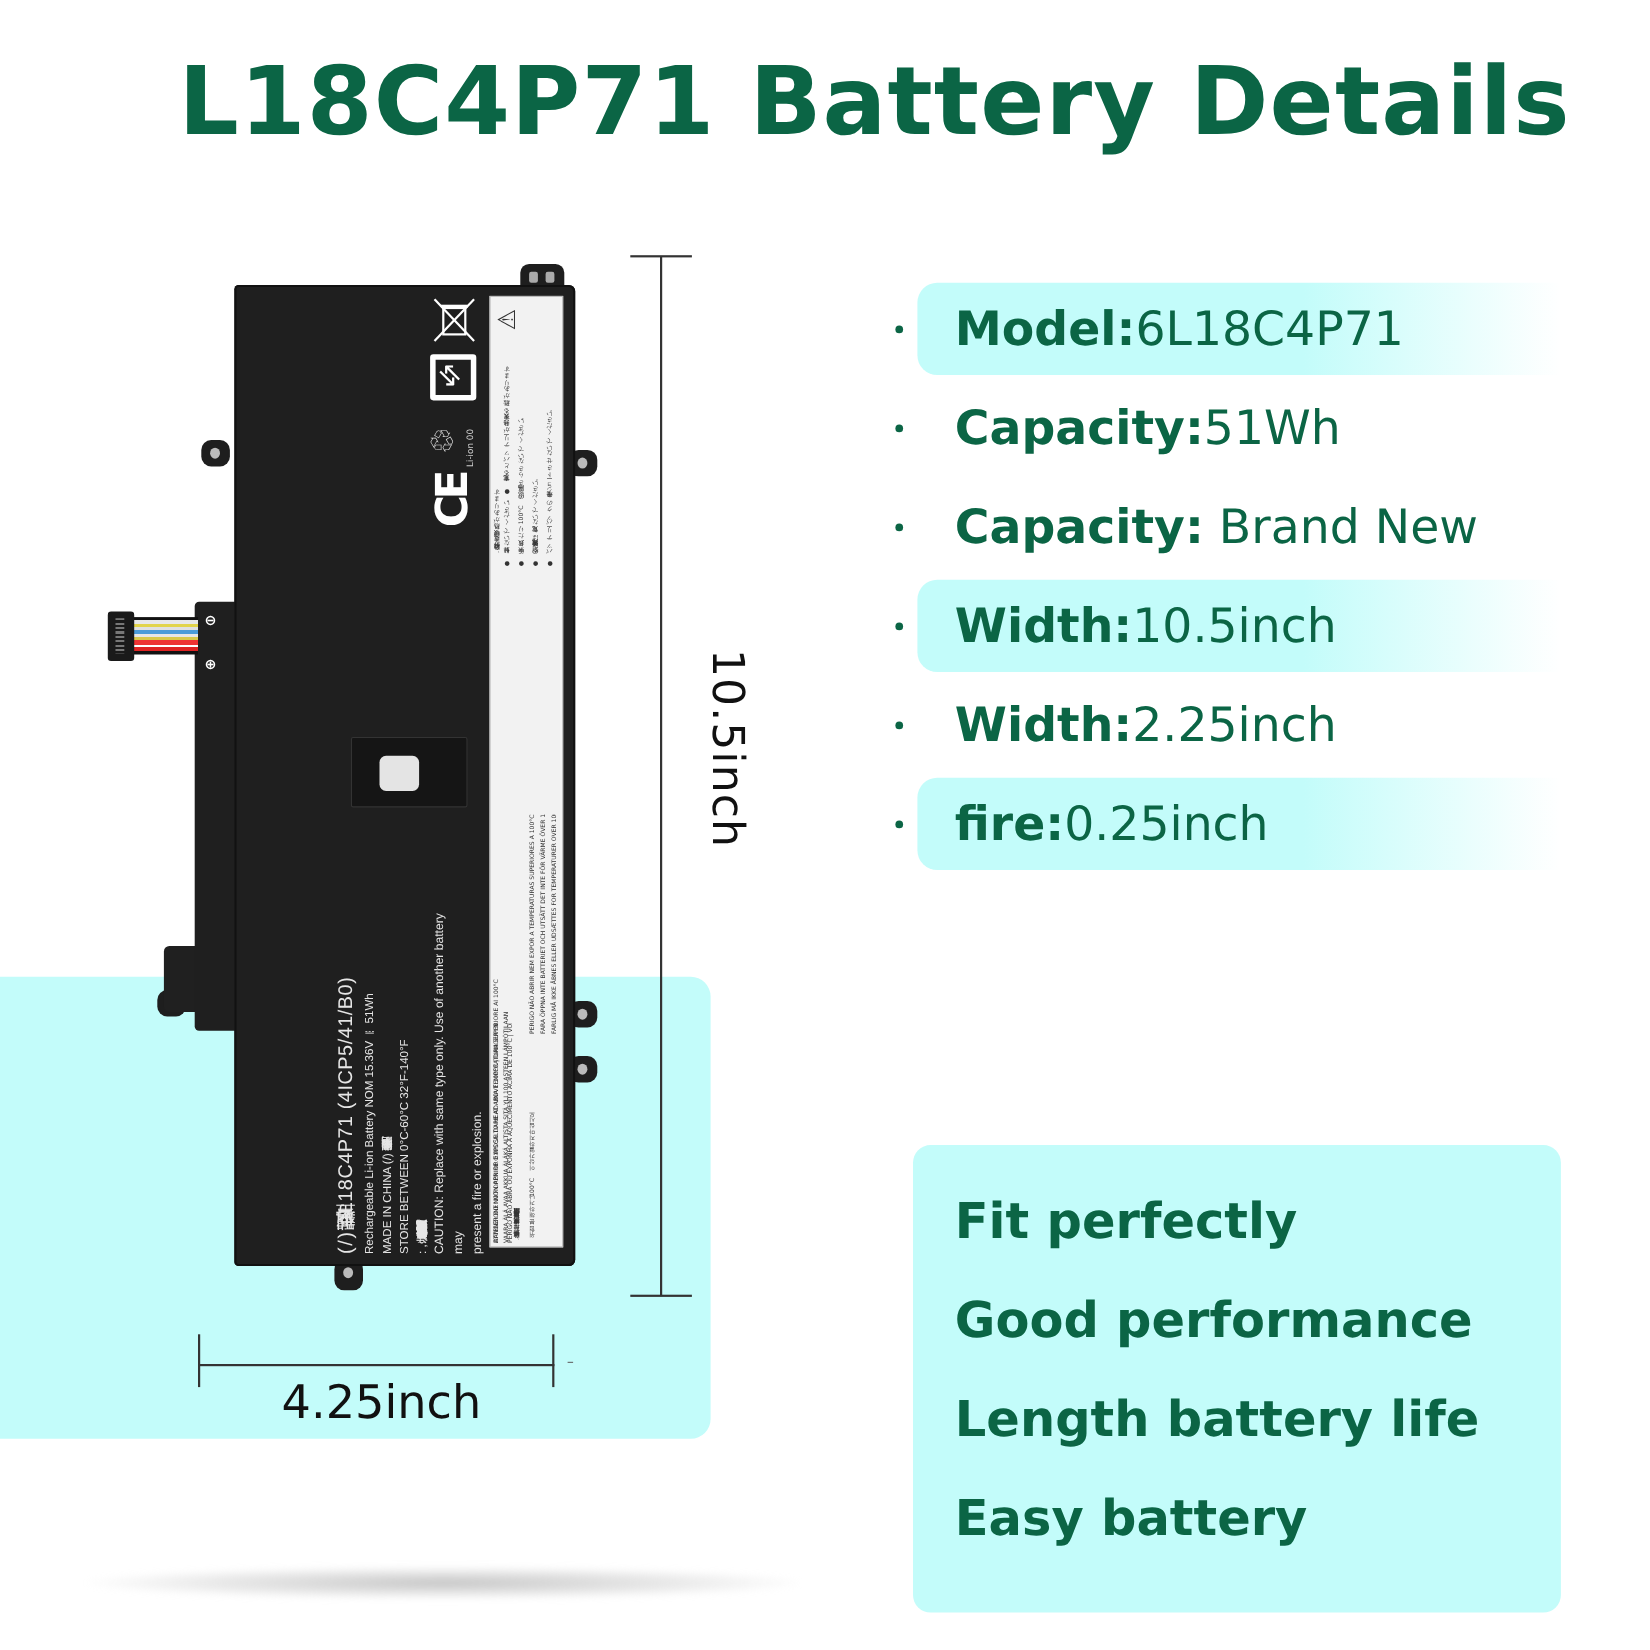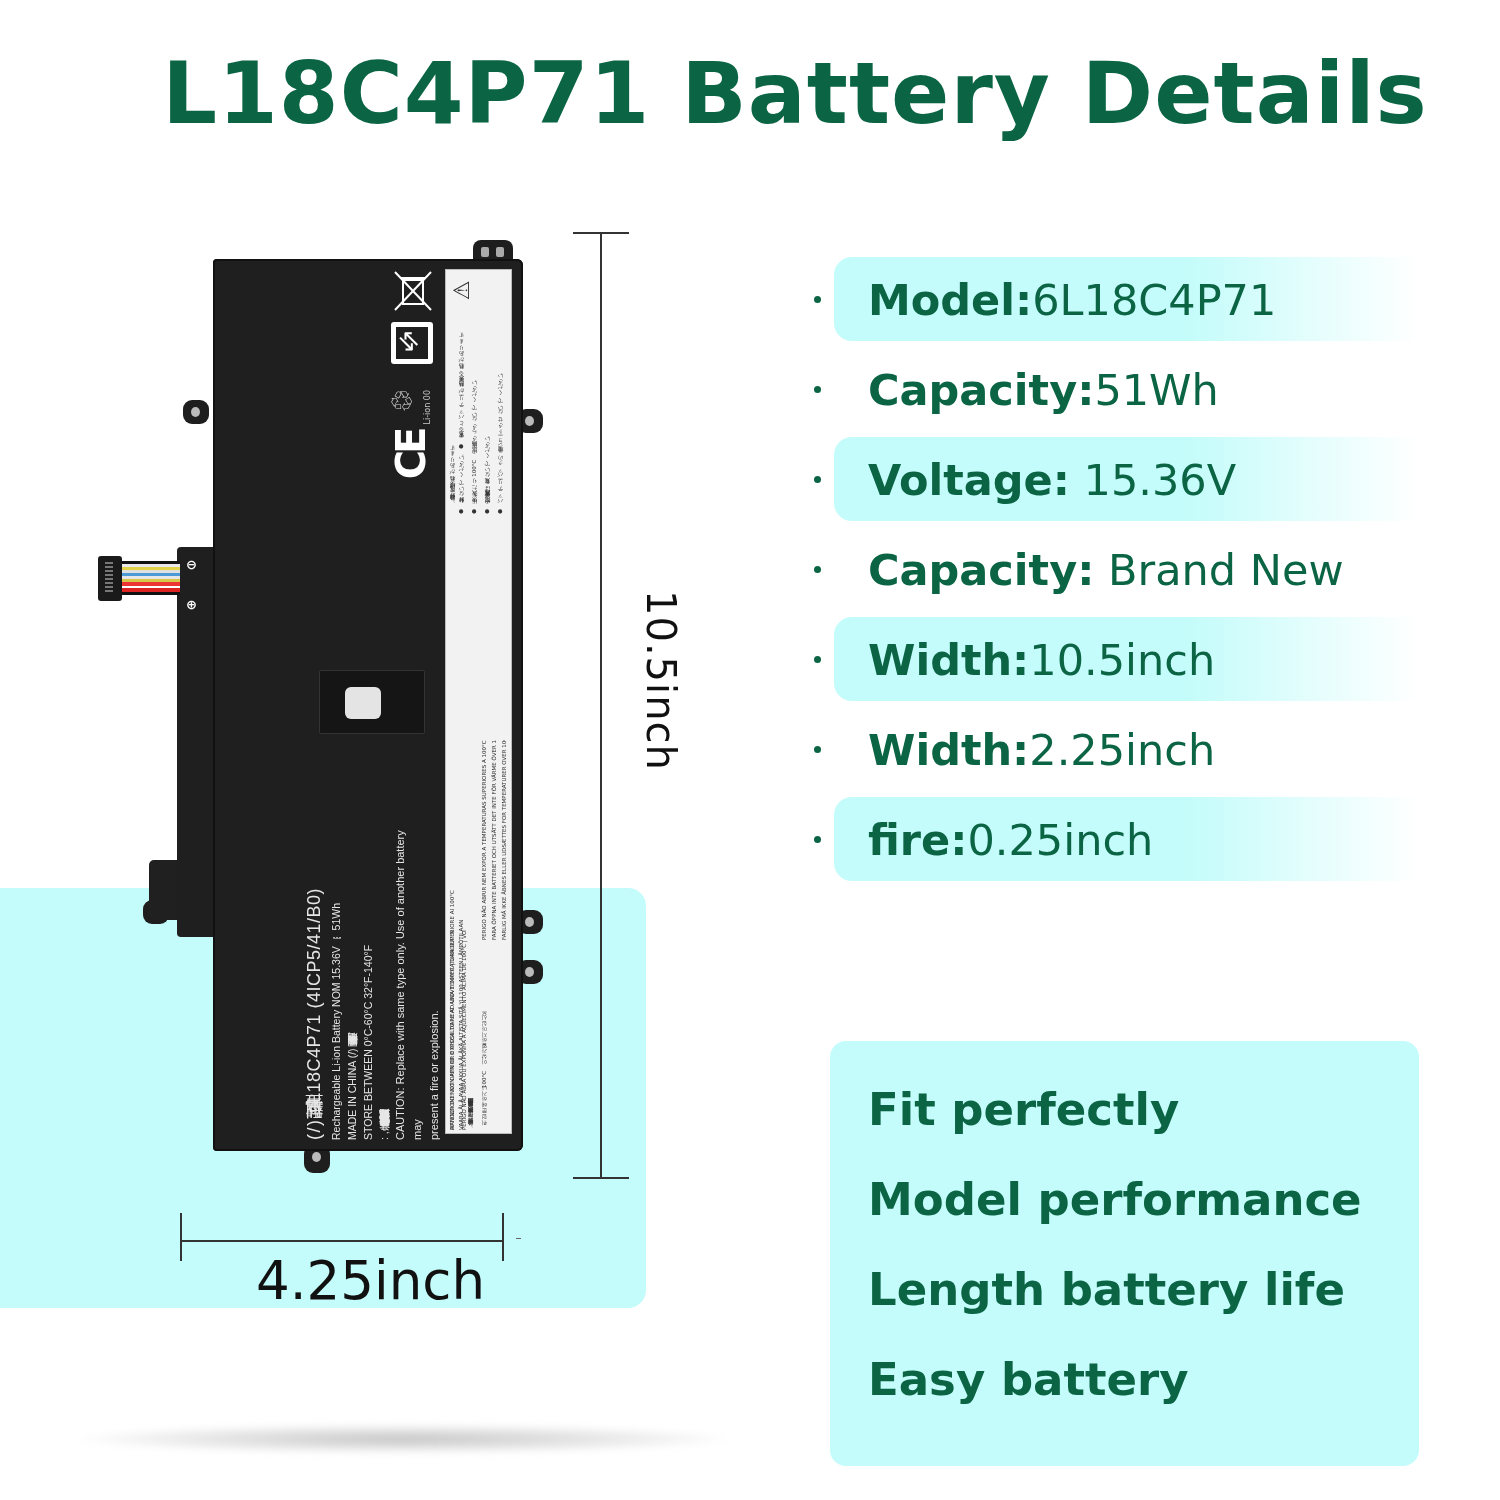--- a/index.html
+++ b/index.html
@@ -98,21 +98,21 @@
 
   
   .vline { position: absolute; left: 600px; top: 233px; width: 2px; height: 945px; background: #333; }
   .vcap { position: absolute; height: 2px; width: 56px; background: #333; left: 573px; }
   .vlabel {
     position: absolute; left: 638px; top: 590px; font-size: 40px; color: #111;
     writing-mode: vertical-rl; font-family: "DejaVu Sans", sans-serif; letter-spacing: 1px;
   }
   .hline { position: absolute; left: 181px; top: 1240px; width: 323px; height: 2px; background: #333; }
   .hcap { position: absolute; width: 2px; height: 48px; background: #333; top: 1213px; }
-  .hlabel { position: absolute; left: 256px; top: 1250px; font-size: 53px; color: #111; font-family: "DejaVu Sans", sans-serif; }
+  .hlabel { position: absolute; left: 256px; top: 1250px; font-size: 42px; color: #111; font-family: "DejaVu Sans", sans-serif; }
   .hdash { position:absolute; left: 516px; top: 1238px; width: 5px; height: 1px; background:#666; }
 
   
   .specs { position: absolute; left: 806px; top: 256px; width: 694px; }
   .spec-row { position: relative; height: 90px; }
   .spec-row.pill::before {
     content: ""; position: absolute; left: 28px; top: 1px; width: 584px; height: 84px;
     border-radius: 18px 0 0 18px;
     background: linear-gradient(90deg, #c3fcfa 0%, #c3fcfa 60%, rgba(195,252,250,0.5) 80%, rgba(255,255,255,0) 100%);
   }
@@ -217,40 +217,36 @@
 
 <div class="specs">
   <div class="spec-row pill">
     <span class="bullet"></span>
     <div class="spec-text"><span class="spec-key">Model:</span><span class="spec-val">6L18C4P71</span></div>
   </div>
   <div class="spec-row">
     <span class="bullet"></span>
     <div class="spec-text"><span class="spec-key">Capacity:</span><span class="spec-val">51Wh</span></div>
   </div>
-  <div class="spec-row pill">
-    <span class="bullet"></span>
-    <div class="spec-text"><span class="spec-key">Voltage:</span><span class="spec-val"> 15.36V</span></div>
-  </div>
   <div class="spec-row">
     <span class="bullet"></span>
     <div class="spec-text"><span class="spec-key">Capacity:</span><span class="spec-val"> Brand New</span></div>
   </div>
   <div class="spec-row pill">
     <span class="bullet"></span>
     <div class="spec-text"><span class="spec-key">Width:</span><span class="spec-val">10.5inch</span></div>
   </div>
   <div class="spec-row">
     <span class="bullet"></span>
     <div class="spec-text"><span class="spec-key">Width:</span><span class="spec-val">2.25inch</span></div>
   </div>
   <div class="spec-row pill">
     <span class="bullet"></span>
     <div class="spec-text"><span class="spec-key">fire:</span><span class="spec-val">0.25inch</span></div>
   </div>
 </div>
 
 <div class="features">
   <div class="feat" style="top:42px;">Fit perfectly</div>
-  <div class="feat" style="top:132px;">Model performance</div>
+  <div class="feat" style="top:132px;">Good performance</div>
   <div class="feat" style="top:222px;">Length battery life</div>
   <div class="feat" style="top:312px;">Easy battery</div>
 </div>
 
 </body></html>

